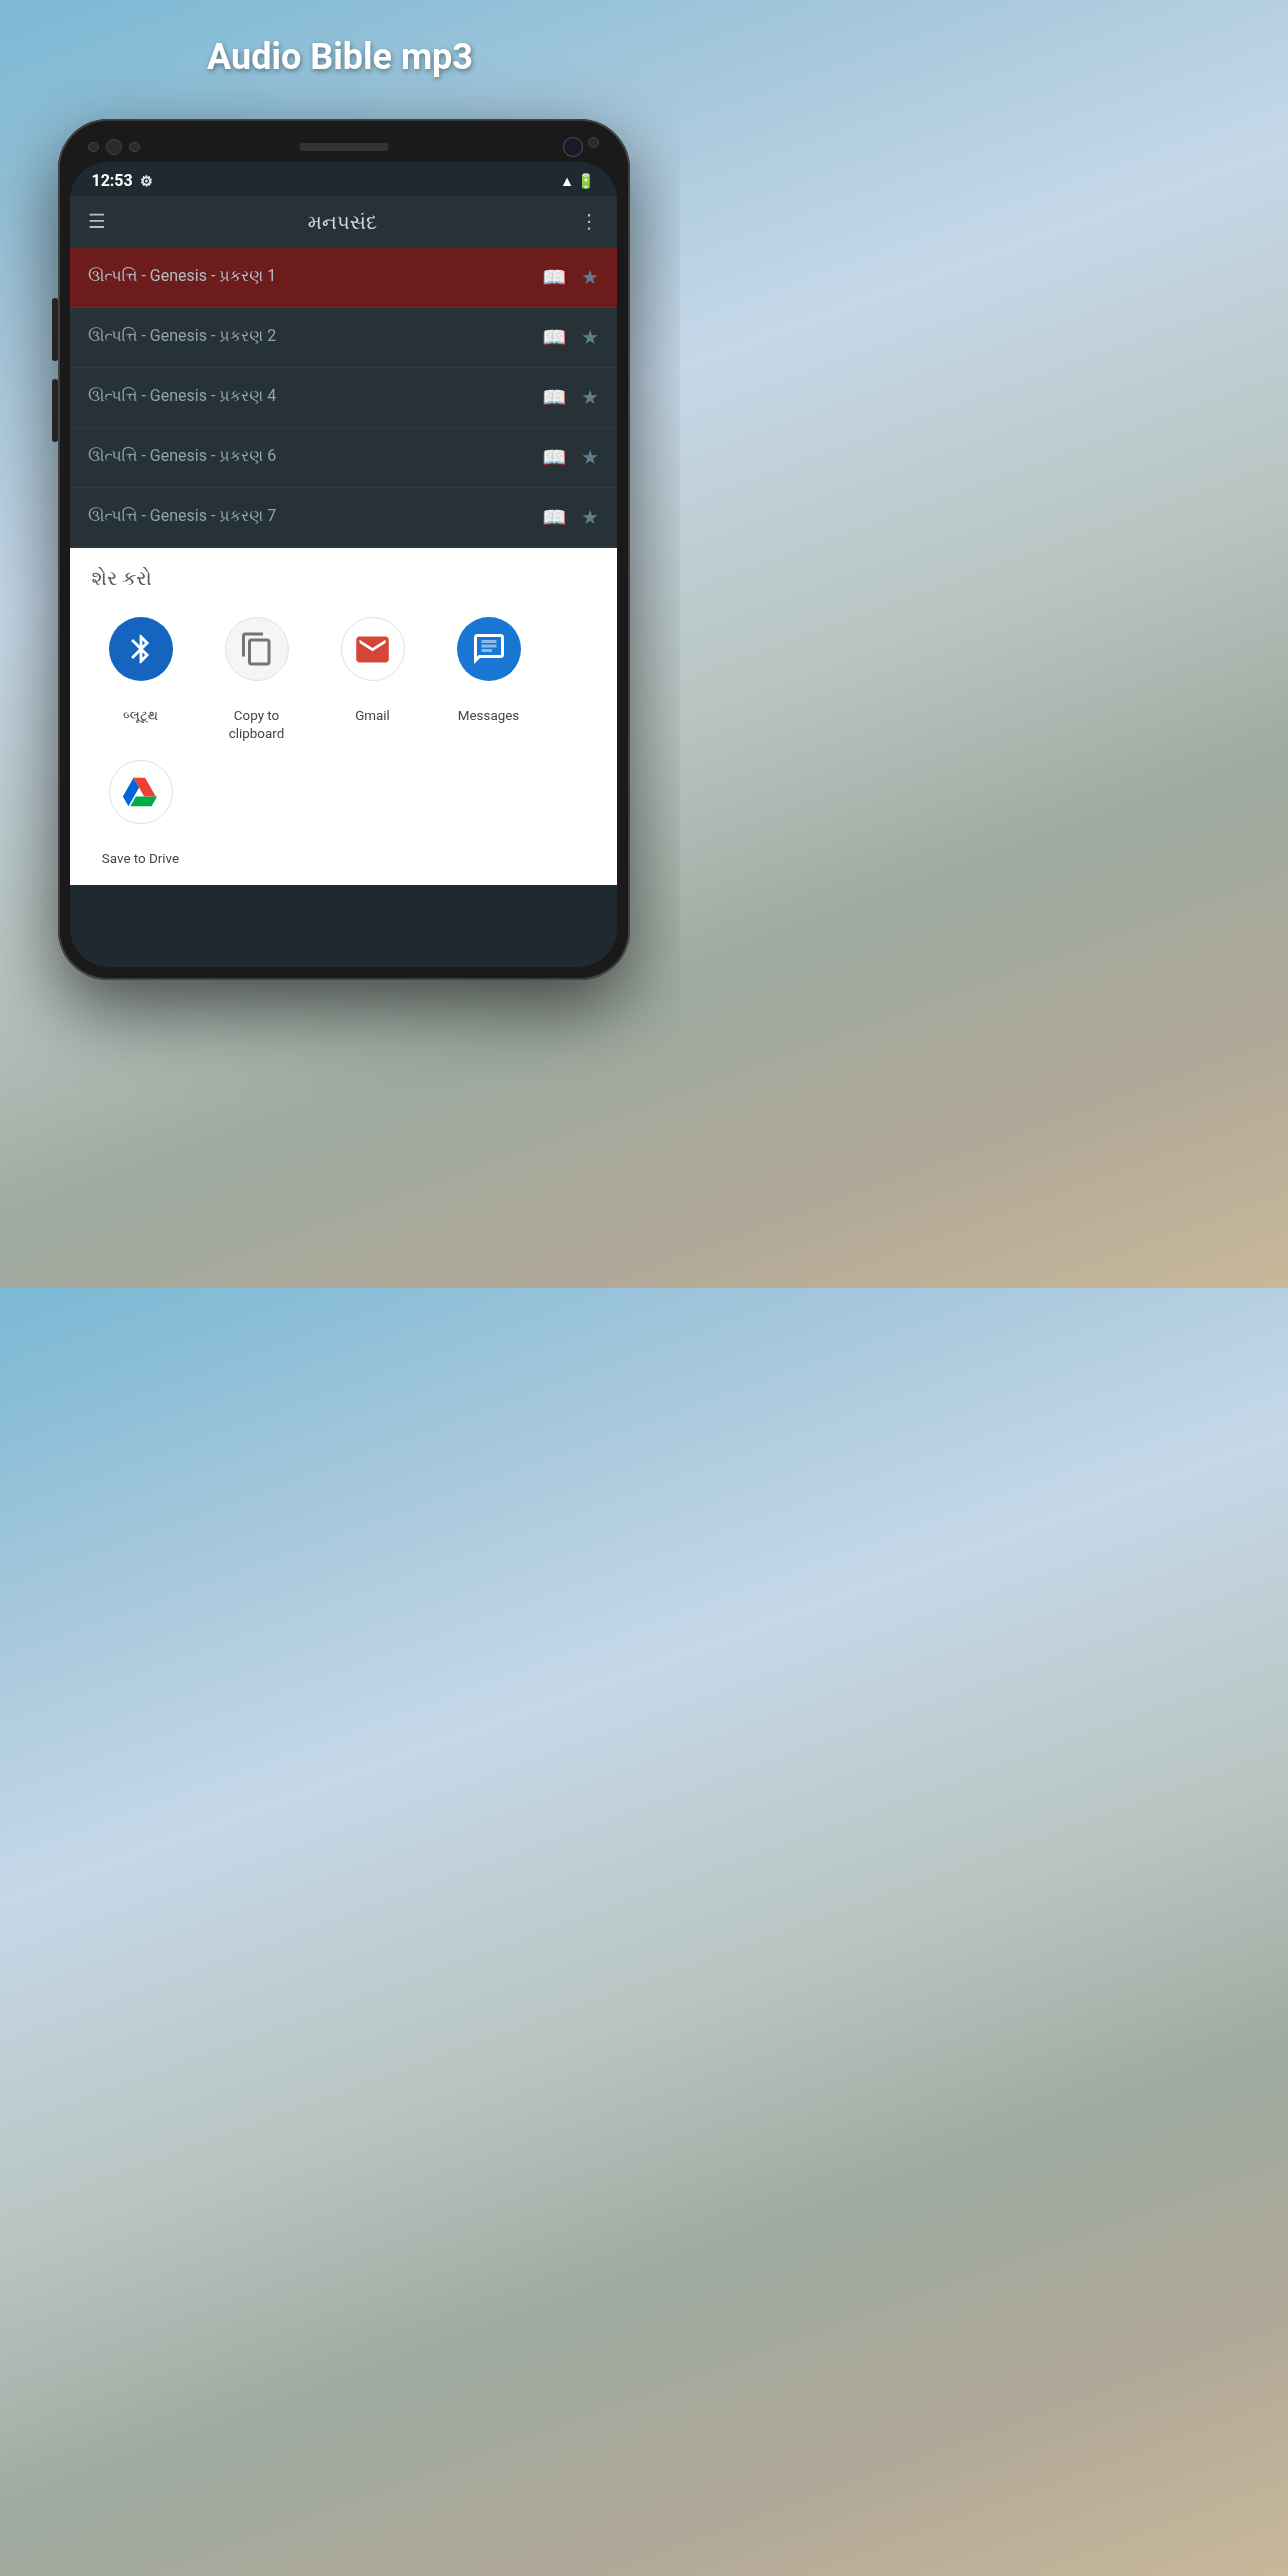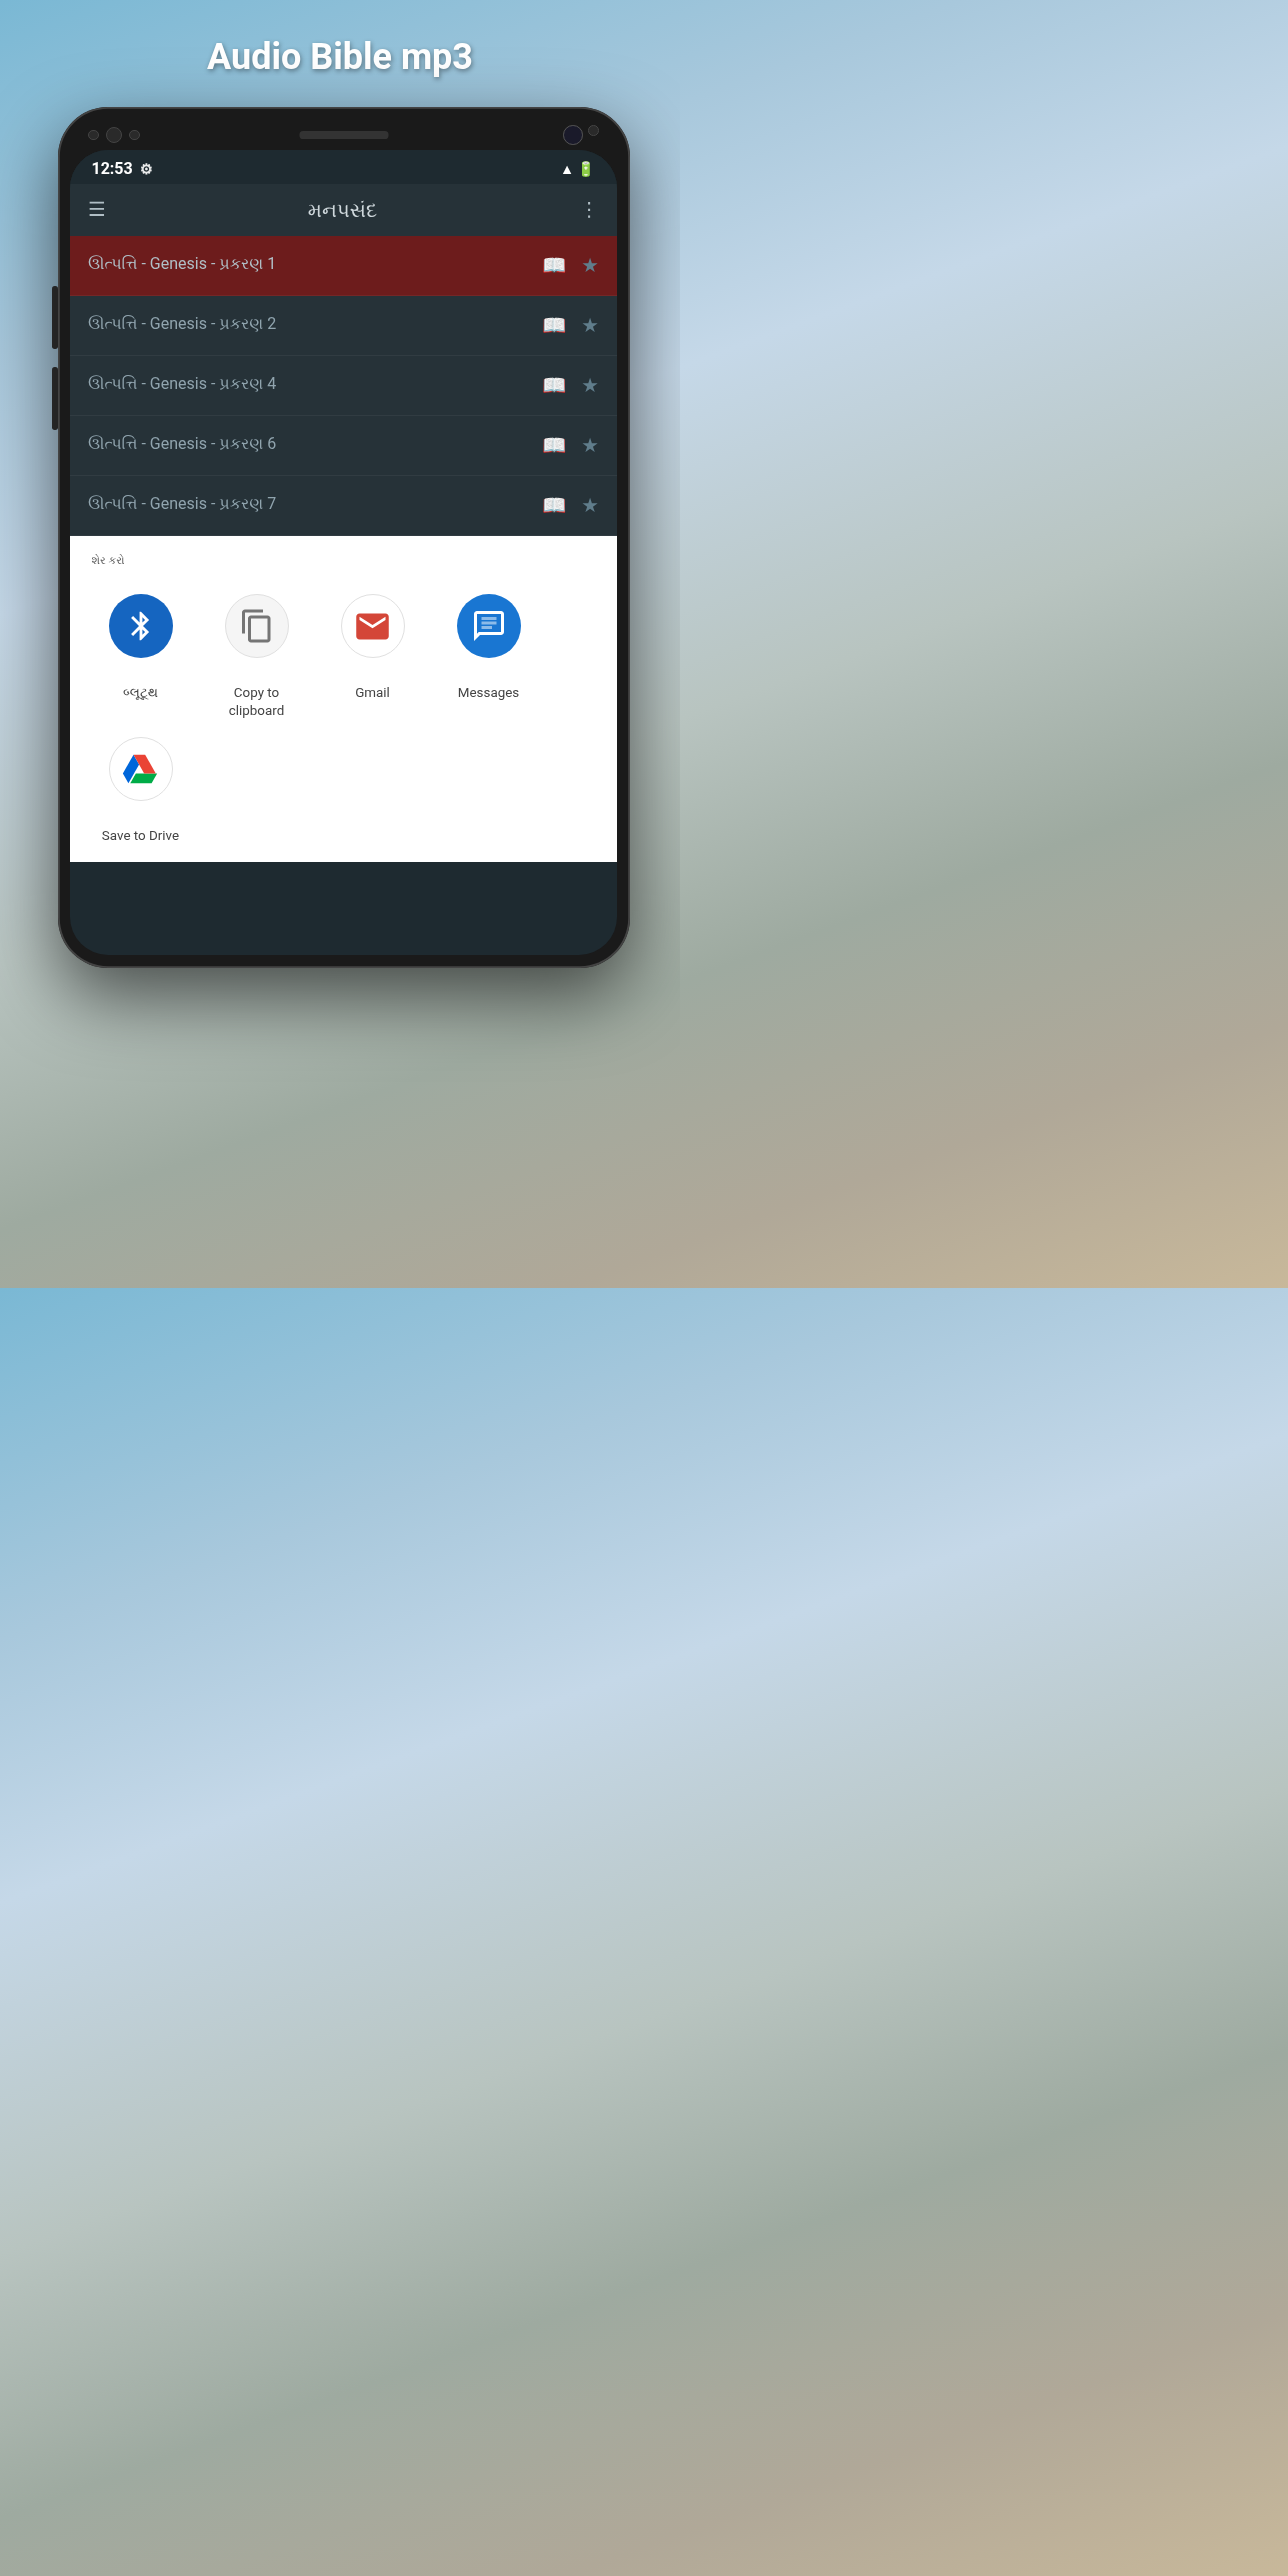--- a/index.html
+++ b/index.html
@@ -27,21 +27,21 @@
     }
     .header-subtitle {
       font-size: 36px;
       font-weight: 700;
       line-height: 1.2;
     }
 
     
     .phone-outer {
       width: 565px;
-      margin: 1px auto;
+      margin: 13px auto;
       position: relative;
     }
 
     .phone-frame {
       width: 572px;
       background: #1a1a1a;
       border-radius: 50px;
       padding: 12.5px;
       box-shadow: 0 27px 72px rgba(0,0,0,0.6), inset 0 0 0 1.8px #444;
       position: relative;
@@ -191,21 +191,21 @@
     }
 
     
     .share-sheet {
       background: white;
       border-radius: 0;
       padding: 0;
     }
     .share-header {
       padding: 18px 21.5px 9px;
-      font-size: 11px;
+      font-size: 20px;
       color: #555;
       font-weight: 400;
     }
     .share-row {
       display: flex;
       align-items: flex-start;
       padding: 18px 21.5px;
       gap: 18px;
     }
     .share-item {

